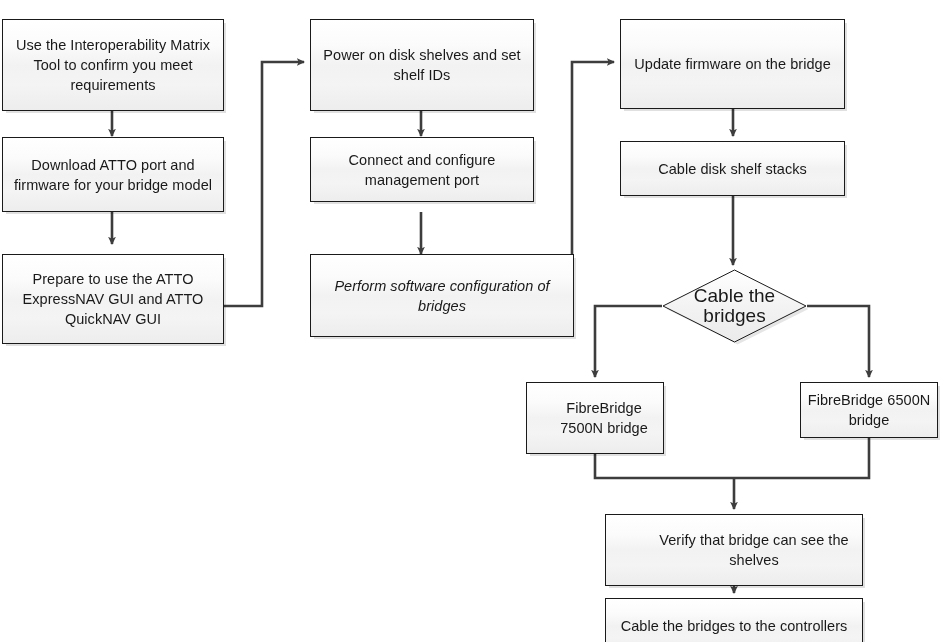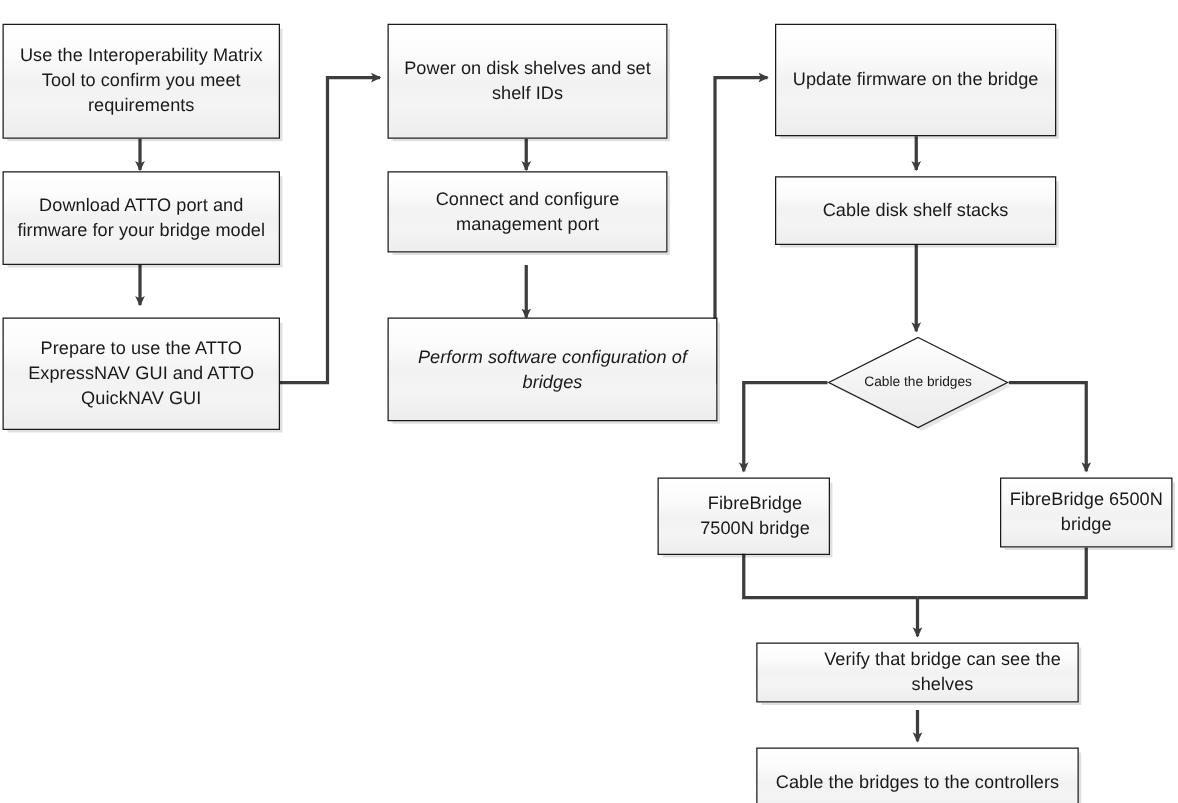--- a/index.html
+++ b/index.html
@@ -50,21 +50,21 @@
   .decision svg {
     position: absolute;
     left: 0;
     top: 0;
     overflow: visible;
   }
   .decision .label {
     position: relative;
     z-index: 2;
     color: #191919;
-    font-size: 11px;
+    font-size: 19px;
     line-height: 20px;
   }
   .edge-layer {
     position: absolute;
     left: 0;
     top: 0;
     width: 942px;
     height: 642px;
     pointer-events: none;
   }
@@ -153,29 +153,29 @@
           <stop offset="50%" stop-color="#f3f3f3"></stop>
           <stop offset="100%" stop-color="#ebebeb"></stop>
         </linearGradient>
       </defs>
       <path d="M75.5,4.5 L146.5,40 L75.5,75.5 L4.5,40 Z" fill="rgba(0,0,0,0.10)"></path>
       <path d="M72.5,1 L144,37 L72.5,73 L1,37 Z" fill="url(#diamondFill)" stroke="#1a1a1a" stroke-width="1"></path>
     </svg>
     <span class="label">Cable the bridges</span>
   </div>
 
-  <div class="node" style="left:526px; top:366px; width:138px; height:62px;padding-left:18px;">
+  <div class="node" style="left:526px; top:366px; width:138px; height:72px;padding-left:18px;">
     <span class="label">FibreBridge 7500N bridge</span>
   </div>
 
   <div class="node" style="left:800px; top:366px; width:138px; height:56px;">
     <span class="label">FibreBridge 6500N bridge</span>
   </div>
 
-  <div class="node" style="left:605px; top:498px; width:258px; height:48px;padding-left:40px;">
+  <div class="node" style="left:605px; top:498px; width:258px; height:72px;padding-left:40px;">
     <span class="label">Verify that bridge can see the shelves</span>
   </div>
 
   <div class="node" style="left:605px; top:582px; width:258px; height:56px;">
     <span class="label">Cable the bridges to the controllers</span>
   </div>
 
 </div>
 
 </body></html>

